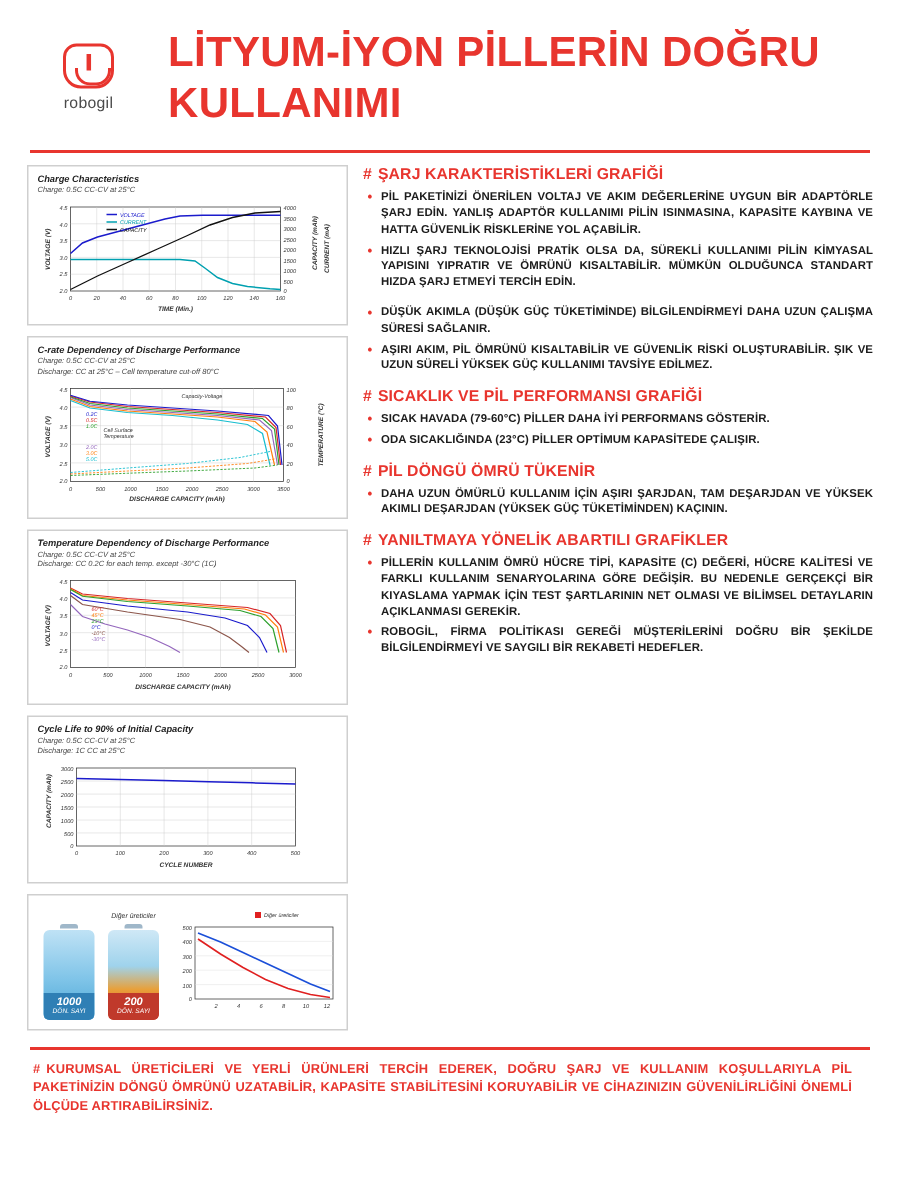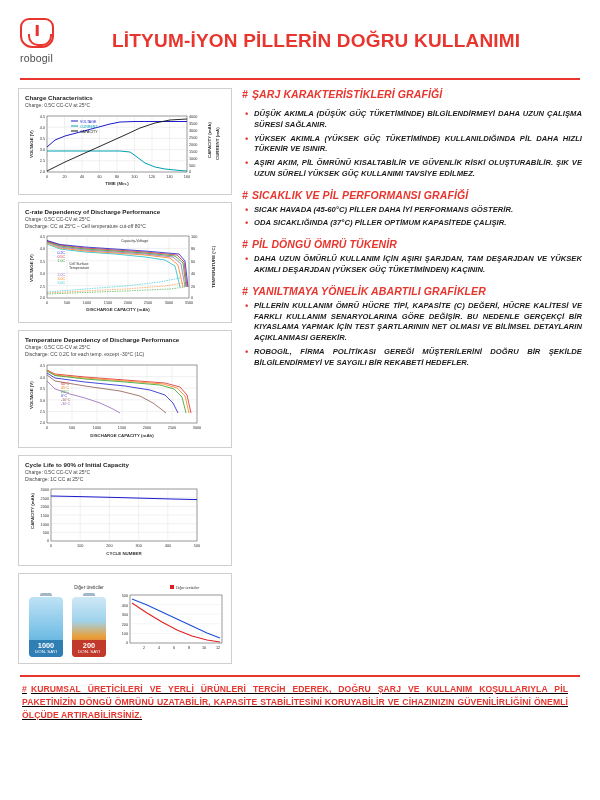--- a/index.html
+++ b/index.html
@@ -20,20 +20,21 @@
   .header {
     display: flex;
     align-items: center;
     padding: 18px 20px 10px 20px;
   }
   .logo-box {
     width: 78px;
     flex: 0 0 78px;
     display: flex;
     flex-direction: column;
+    align-items: center;
     justify-content: center;
   }
   .logo-mark {
     width: 34px; height: 30px;
     border: 2.6px solid #e8352e;
     border-radius: 9px 9px 12px 12px;
     position: relative;
   }
   .logo-mark:before {
     content: "";
@@ -55,40 +56,40 @@
   .logo-text {
     font-size: 10.5px;
     letter-spacing: .2px;
     color: #4a4a4a;
     margin-top: 4px;
     font-weight: 500;
   }
   .title-wrap { padding-left: 14px; }
   .doc-title {
     color: #e8352e;
-    font-size: 19px;
+    font-size: 28px;
     font-weight: bold;
     line-height: 1.22;
     letter-spacing: .2px;
     margin: 0;
   }
 
   .hr-top {
     height: 2px;
     background: #e8352e;
     margin: 4px 20px 0 20px;
   }
 
   
   .body {
     display: flex;
     padding: 8px 18px 0 18px;
     gap: 10px;
   }
-  .col-left { width: 214px; flex: 0 0 214px; }
+  .col-left { width: 214px; flex: 0 0 214px; font-style: italic; }
   .col-right { flex: 1 1 auto; }
 
   
   .chart-card {
     border: 1px solid #cfcfcf;
     padding: 5px 6px 4px 6px;
     margin-bottom: 7px;
     background: #fff;
   }
   .chart-title {
@@ -103,21 +104,21 @@
     margin: 0;
     line-height: 1.35;
   }
   .plot {
     position: relative;
     margin-top: 3px;
   }
   .plot svg { display: block; }
 
   
-  .section { margin-bottom: 9px; font-style: italic; }
+  .section { margin-bottom: 9px; }
   .sec-head {
     color: #e8352e;
     font-size: 10.5px;
     font-weight: bold;
     margin: 0 0 4px 0;
     letter-spacing: .1px;
   }
   .sec-head .hash { margin-right: 4px; }
   ul.bullets {
     margin: 0; padding: 0 0 0 12px;
@@ -200,21 +201,20 @@
   }
 
   
   .hr-bottom {
     height: 2px;
     background: #e8352e;
     margin: 4px 20px 0 20px;
   }
   .footer {
     padding: 6px 32px 10px 22px;
-    text-decoration: underline;
   }
   .footer p {
     margin: 0;
     color: #e8352e;
     font-size: 8.6px;
     font-weight: bold;
     line-height: 1.5;
     text-align: justify;
     letter-spacing: .1px;
   }
@@ -549,36 +549,37 @@
         </div>
       </div>
 
     </div>
 
     <div class="col-right">
 
       <div class="section">
         <h2 class="sec-head"><span class="hash">#</span><span>ŞARJ KARAKTERİSTİKLERİ GRAFİĞİ</span></h2>
         <ul class="bullets">
+          <li>PİL PAKETİNİZİ ÖNERİLEN VOLTAJ VE AKIM DEĞERLERİNE UYGUN BİR ADAPTÖRLE ŞARJ EDİN. YANLIŞ ADAPTÖR KULLANIMI PİLİN ISINMASINA, KAPASİTE KAYBINA VE HATTA GÜVENLİK RİSKLERİNE YOL AÇABİLİR.</li>
+          <li>HIZLI ŞARJ TEKNOLOJİSİ PRATİK OLSA DA, SÜREKLİ KULLANIMI PİLİN KİMYASAL YAPISINI YIPRATIR VE ÖMRÜNÜ KISALTABİLİR. MÜMKÜN OLDUĞUNCA STANDART HIZDA ŞARJ ETMEYİ TERCİH EDİN.</li>
         </ul>
       </div>
 
       <div class="section">
         <ul class="bullets">
           <li>DÜŞÜK AKIMLA (DÜŞÜK GÜÇ TÜKETİMİNDE) BİLGİLENDİRMEYİ DAHA UZUN ÇALIŞMA SÜRESİ SAĞLANIR.</li>
-          <li>YÜKSEK AKIMLA (YÜKSEK GÜÇ TÜKETİMİNDE) KULLANILDIĞINDA PİL DAHA HIZLI TÜKENİR VE ISINIR.</li>
           <li>AŞIRI AKIM, PİL ÖMRÜNÜ KISALTABİLİR VE GÜVENLİK RİSKİ OLUŞTURABİLİR. ŞIK VE UZUN SÜRELİ YÜKSEK GÜÇ KULLANIMI TAVSİYE EDİLMEZ.</li>
         </ul>
       </div>
 
       <div class="section">
         <h2 class="sec-head"><span class="hash">#</span><span>SICAKLIK VE PİL PERFORMANSI GRAFİĞİ</span></h2>
         <ul class="bullets">
-          <li>SICAK HAVADA (45-60°C) PİLLER DAHA İYİ PERFORMANS GÖSTERİR.</li>
-          <li>ODA SICAKLIĞINDA (37°C) PİLLER OPTİMUM KAPASİTEDE ÇALIŞIR.</li>
+          <li>SICAK HAVADA (79-60°C) PİLLER DAHA İYİ PERFORMANS GÖSTERİR.</li>
+          <li>ODA SICAKLIĞINDA (23°C) PİLLER OPTİMUM KAPASİTEDE ÇALIŞIR.</li>
         </ul>
       </div>
 
       <div class="section">
         <h2 class="sec-head"><span class="hash">#</span><span>PİL DÖNGÜ ÖMRÜ TÜKENİR</span></h2>
         <ul class="bullets">
           <li>DAHA UZUN ÖMÜRLÜ KULLANIM İÇİN AŞIRI ŞARJDAN, TAM DEŞARJDAN VE YÜKSEK AKIMLI DEŞARJDAN (YÜKSEK GÜÇ TÜKETİMİNDEN) KAÇININ.</li>
         </ul>
       </div>
 

